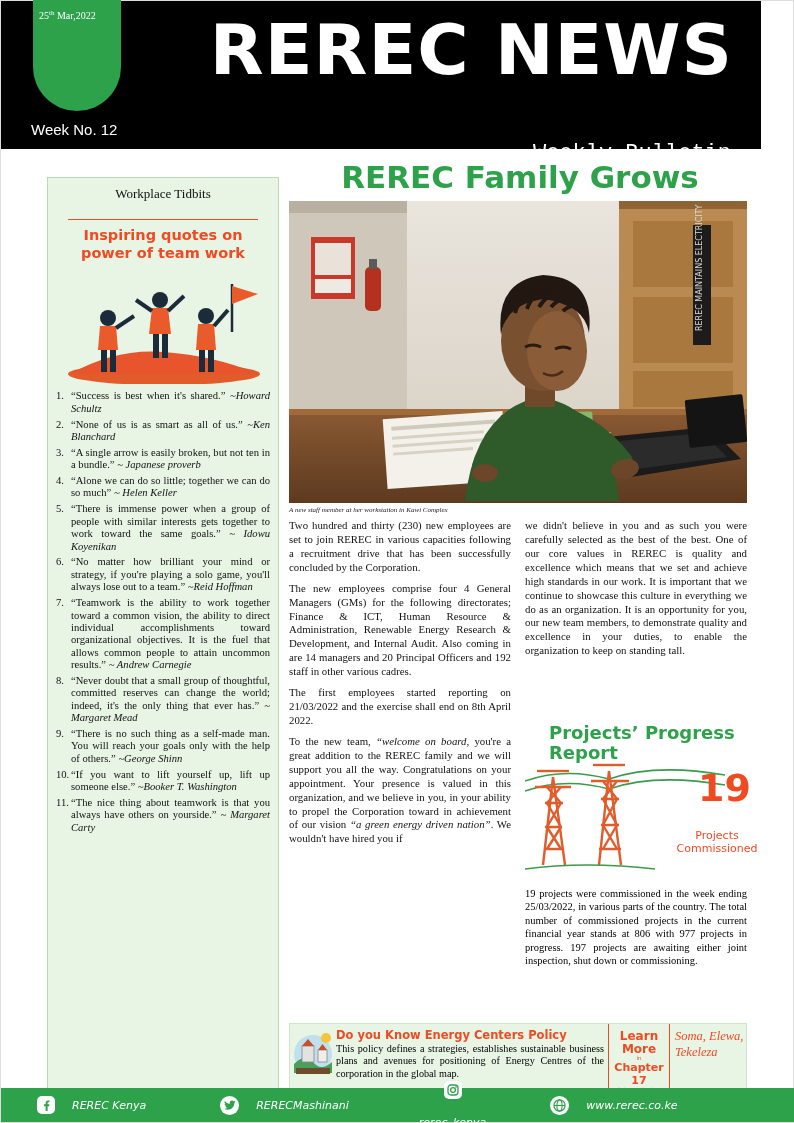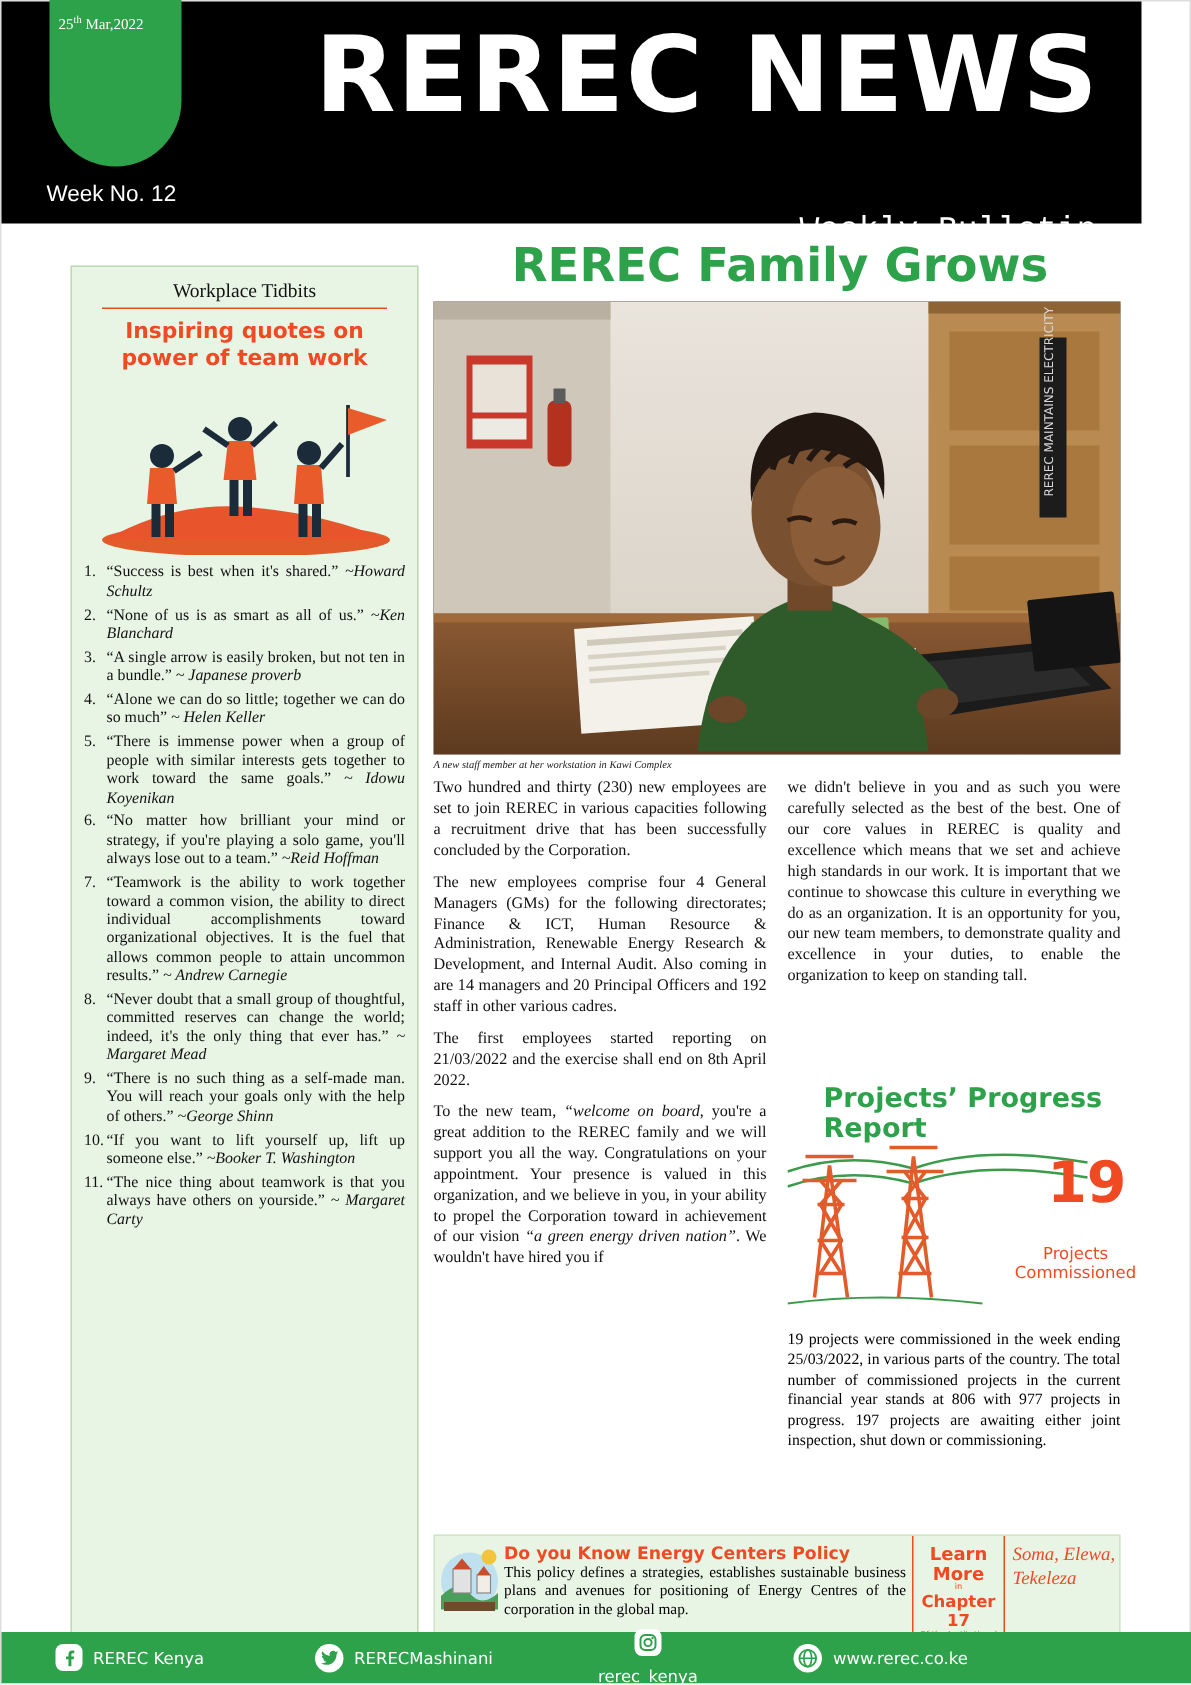--- a/index.html
+++ b/index.html
@@ -64,21 +64,21 @@
     width: 232px; height: 916px;
     background: #e8f4e4;
     border: 1px solid #bcd9b4;
     padding: 6px 8px;
   }
   .tidbits-title {
     text-align: center;
     font-size: 13px;
     color: #111;
     font-family: "Liberation Serif", serif;
-    padding-bottom: 3px;
+    padding-bottom: 17px;
     border-bottom: 1.5px solid #f04a23;
     margin: 2px 12px 6px 12px;
   }
   .quotes-heading {
     text-align: center;
     color: #f04a23;
     font-family: "DejaVu Sans", sans-serif;
     font-weight: bold;
     font-size: 14.5px;
     line-height: 1.25;
@@ -259,21 +259,21 @@
     position: absolute; left: 0; bottom: 0;
     width: 794px; height: 34px;
     background: #2ea14b;
     display: flex;
     align-items: center;
     color: #fff;
     font-family: "DejaVu Sans", sans-serif;
     font-size: 11px;
   }
   .footer-item {
-    display: flex; align-items: center; gap: 7px;
+    display: flex; align-items: center; gap: 17px; font-style: italic;
   }
   .f1 { margin-left: 36px; }
   .f2 { margin-left: 74px; }
   .f3 { margin-left: 70px; flex-direction: column; }
   .f4 { margin-left: 64px; justify-content: flex-end; }
   .fi-circle {
     width: 19px; height: 19px; border-radius: 50%;
     background: #fff;
     display: flex; align-items: center; justify-content: center;
   }

